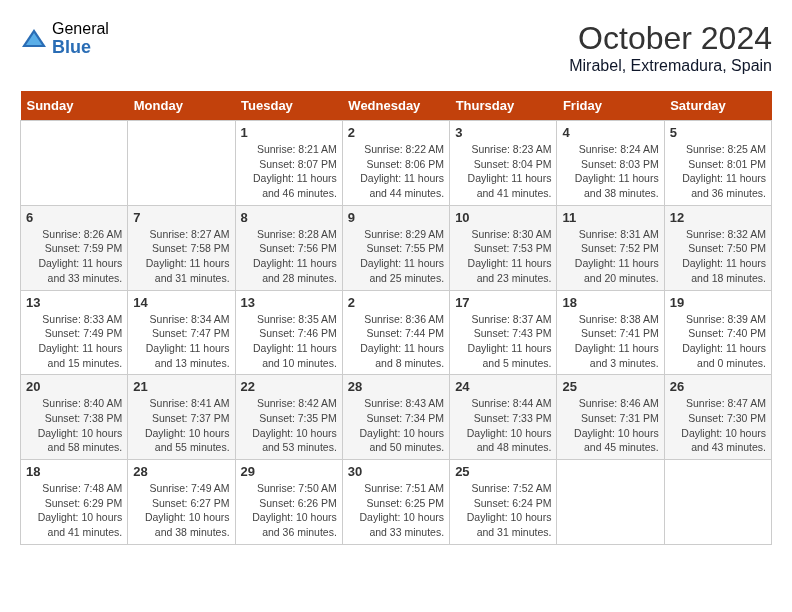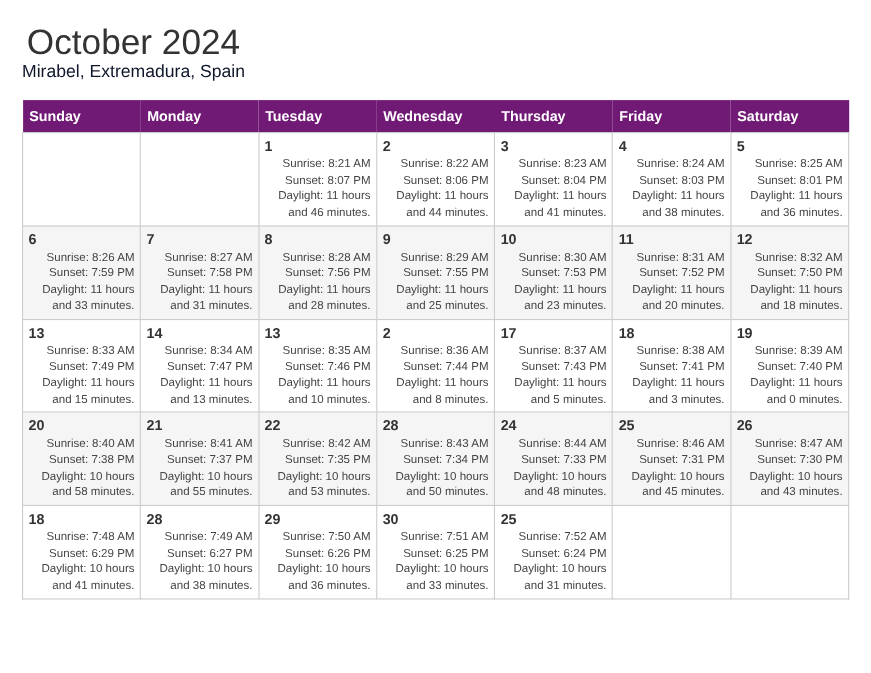--- a/index.html
+++ b/index.html
@@ -30,38 +30,38 @@
       font-weight: bold;
       color: #2a6db5;
     }
     .logo-icon {
       width: 28px;
       height: 28px;
       margin-right: 4px;
       position: relative;
     }
     .title-section {
-      text-align: center;
+      text-align: right;
     }
     .month-title {
       font-size: 32px;
       color: #333;
       font-weight: normal;
     }
     .location {
       font-size: 16px;
       color: #0f172a;
     }
     table {
       width: 100%;
       border-collapse: collapse;
       font-size: 11px;
     }
     thead tr th {
-      background-color: #701a75;
+      background-color: #c2410c;
       color: #fff;
       text-align: left;
       padding: 7px 6px;
       font-size: 13px;
       font-weight: bold;
     }
     tbody tr td {
       border: 1px solid #ccc;
       vertical-align: top;
       padding: 4px 5px;
@@ -86,20 +86,32 @@
       text-align: right;
     }
     .empty-cell {
       background: #fff !important;
     }
   </style>
 </head>
 <body>
 
 <div class="header">
+  <div class="logo">
+    <div class="logo-icon">
+      <svg width="28" height="28" viewBox="0 0 28 28">
+        <polygon points="14,4 26,22 2,22" fill="#2a6db5"></polygon>
+        <polygon points="14,8 22,20 6,20" fill="#5aaee8"></polygon>
+      </svg>
+    </div>
+    <div class="logo-text">
+      <span>General</span>
+      <span class="logo-blue">Blue</span>
+    </div>
+  </div>
   <div class="title-section">
     <div class="month-title">October 2024</div>
     <div class="location">Mirabel, Extremadura, Spain</div>
   </div>
 </div>
 
 <table>
   <thead>
     <tr>
       <th>Sunday</th>

